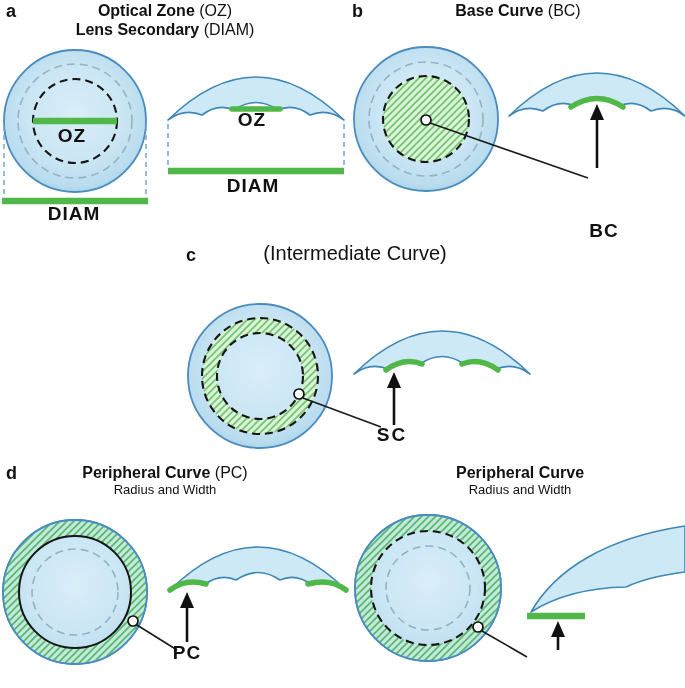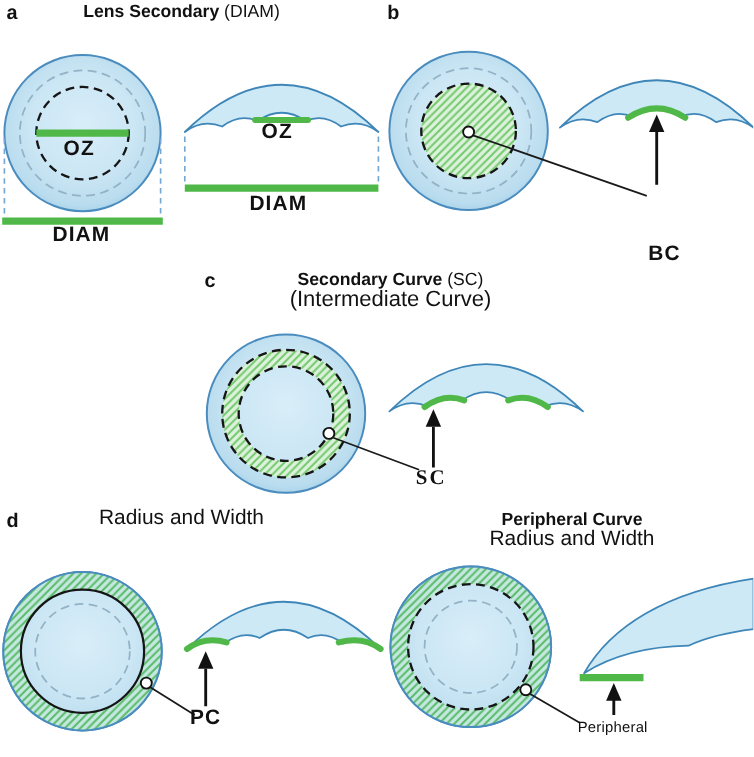--- a/index.html
+++ b/index.html
@@ -4,21 +4,21 @@
 <style>
   html,body{margin:0;padding:0;background:#fff;}
   #fig{
     position:relative;width:685px;height:688px;background:#ffffff;overflow:hidden;
     font-family:"Liberation Sans",sans-serif;color:#111;
   }
   #gfx{position:absolute;left:0;top:0;}
   .letter{position:absolute;font-weight:bold;font-size:18px;line-height:18px;}
   .title{position:absolute;width:280px;text-align:center;font-size:16px;line-height:19px;}
   .title .b{font-weight:bold;}
-  .title .sub{font-size:19px;line-height:16px;}
+  .title .sub{font-size:13px;line-height:16px;}
   .title .sub15{font-size:20px;}
   .lbl{position:absolute;font-weight:bold;font-size:19px;text-align:center;letter-spacing:1px;line-height:16px;}
   .lbl2{position:absolute;font-weight:normal;font-size:13.5px;text-align:center;line-height:16.5px;letter-spacing:0.2px;}
   
   .lens{fill:url(#lensGrad);stroke:#4a8cbe;stroke-width:1.8;}
   .shell{fill:#cde9f6;stroke:#3f86b8;stroke-width:1.6;stroke-linejoin:round;}
   .dashGray{fill:none;stroke:#92b2c6;stroke-width:1.6;stroke-dasharray:8 5;}
   .dashBlack{fill:none;stroke:#151515;stroke-width:2.1;stroke-dasharray:8 5;}
   .solidBlack{fill:none;stroke:#151515;stroke-width:2;}
   .green{stroke:#4fb848;fill:none;}
@@ -150,49 +150,56 @@
     </g>
   </svg>
 
   <div class="letter" style="left:6px;top:2px;">a</div>
   <div class="letter" style="left:352px;top:2px;">b</div>
   <div class="letter" style="left:186px;top:246px;">c</div>
   <div class="letter" style="left:6px;top:464px;">d</div>
 
   <div class="title" style="left:25px;top:1px;">
     <div>
+      <span class="b">Optical Zone</span><span> (OZ)</span>
+    </div>
+    <div>
       <span class="b">Lens Secondary</span><span> (DIAM)</span>
     </div>
   </div>
 
+  <div class="title" style="left:378px;top:1px;">
+    <div>
+      <span class="b">Base Curve</span><span> (BC)</span>
+    </div>
+  </div>
 
   <div class="title" style="left:215px;top:245px;">
-    <div>
-      <span class="b">Secondary Curve</span><span> (SC)</span>
-    </div>
     <div class="sub sub15">(Intermediate Curve)</div>
   </div>
 
   <div class="title" style="left:25px;top:463px;">
+    <div>
+      <span class="b">Peripheral Curve</span><span> (PC)</span>
+    </div>
     <div class="sub">Radius and Width</div>
   </div>
 
   <div class="title" style="left:380px;top:463px;">
     <div>
       <span class="b">Peripheral Curve</span>
     </div>
     <div class="sub">Radius and Width</div>
   </div>
 
   <div class="lbl" style="left:47px;top:128px;width:50px;">OZ</div>
   <div class="lbl" style="left:39px;top:206px;width:70px;">DIAM</div>
   <div class="lbl" style="left:227px;top:112px;width:50px;">OZ</div>
   <div class="lbl" style="left:218px;top:178px;width:70px;">DIAM</div>
 
   <div class="lbl" style="left:580px;top:175px;width:48px;margin-top:48px;">BC</div>
-  <div class="lbl" style="left:368px;top:427px;width:48px;letter-spacing:2px;font-family:Liberation Serif, serif;">SC</div>
+  <div class="lbl" style="left:368px;top:427px;width:48px;letter-spacing:2px;">SC</div>
   <div class="lbl" style="left:163px;top:645px;width:48px;">PC</div>
 
   <div class="lbl2" style="left:497px;top:653px;width:120px;">
-    <div>Peripheral</div>
   </div>
 
 </div>
 
 </body></html>

